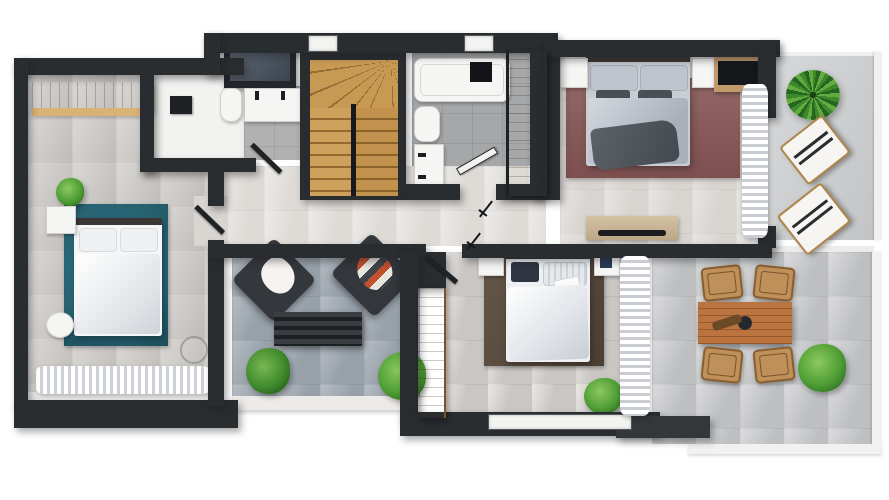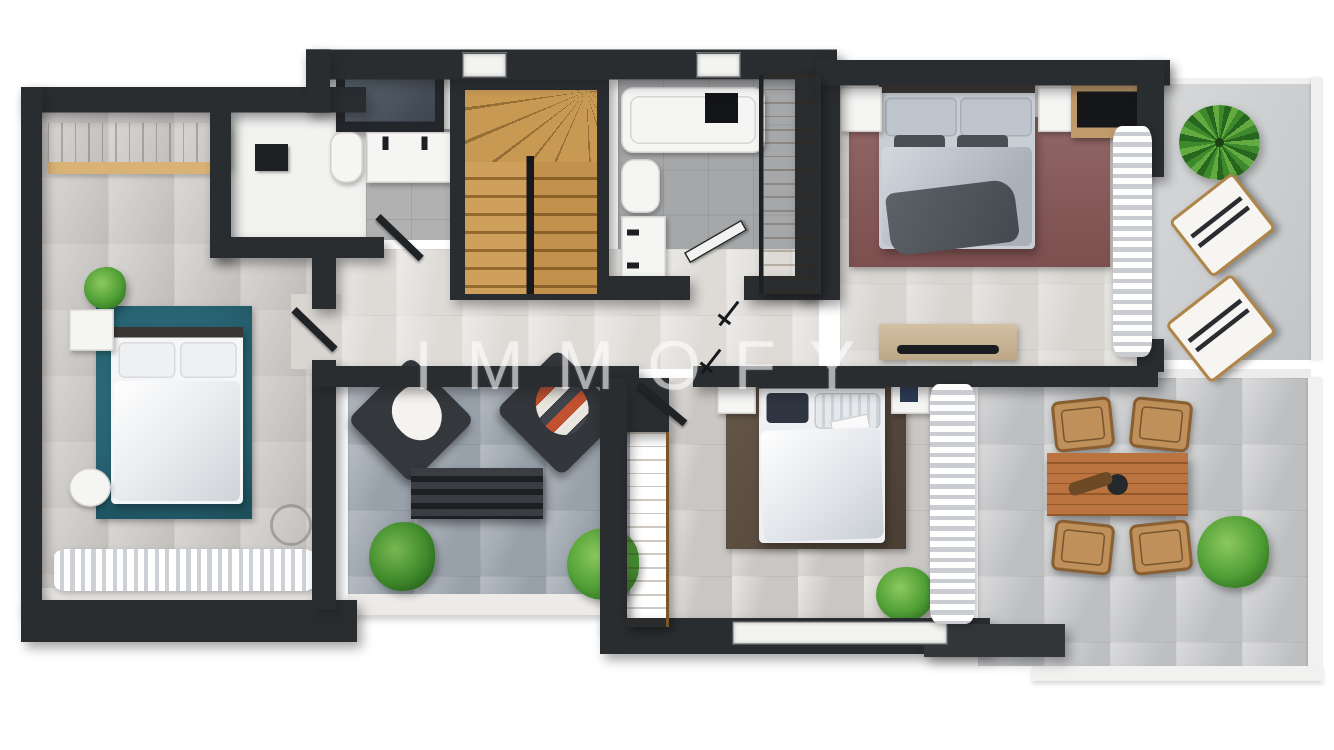--- a/index.html
+++ b/index.html
@@ -202,15 +202,14 @@
   <div class="curtain-v" style="left:742px;top:84px;width:26px;height:154px;"></div>
   <div class="curtain-v" style="left:620px;top:256px;width:30px;height:160px;"></div>
 
   <div class="leaf" style="left:196px;top:204px;width:38px;transform:rotate(44deg);"></div>
   <div class="leaf" style="left:252px;top:142px;width:40px;transform:rotate(44deg);"></div>
   <div class="leaf" style="left:458px;top:168px;width:42px;height:6px;background:#f2f2f1;border:1px solid #26292c;transform:rotate(-30deg);"></div>
   <div class="leaf" style="left:426px;top:254px;width:40px;transform:rotate(40deg);"></div>
   <div class="glyph" style="left:476px;top:208px;"></div>
   <div class="glyph" style="left:464px;top:240px;"></div>
 
-  <div class="watermark" style="left:276px;top:216px;">IMMOFY</div>
 
 </div>
 
 </body></html>

